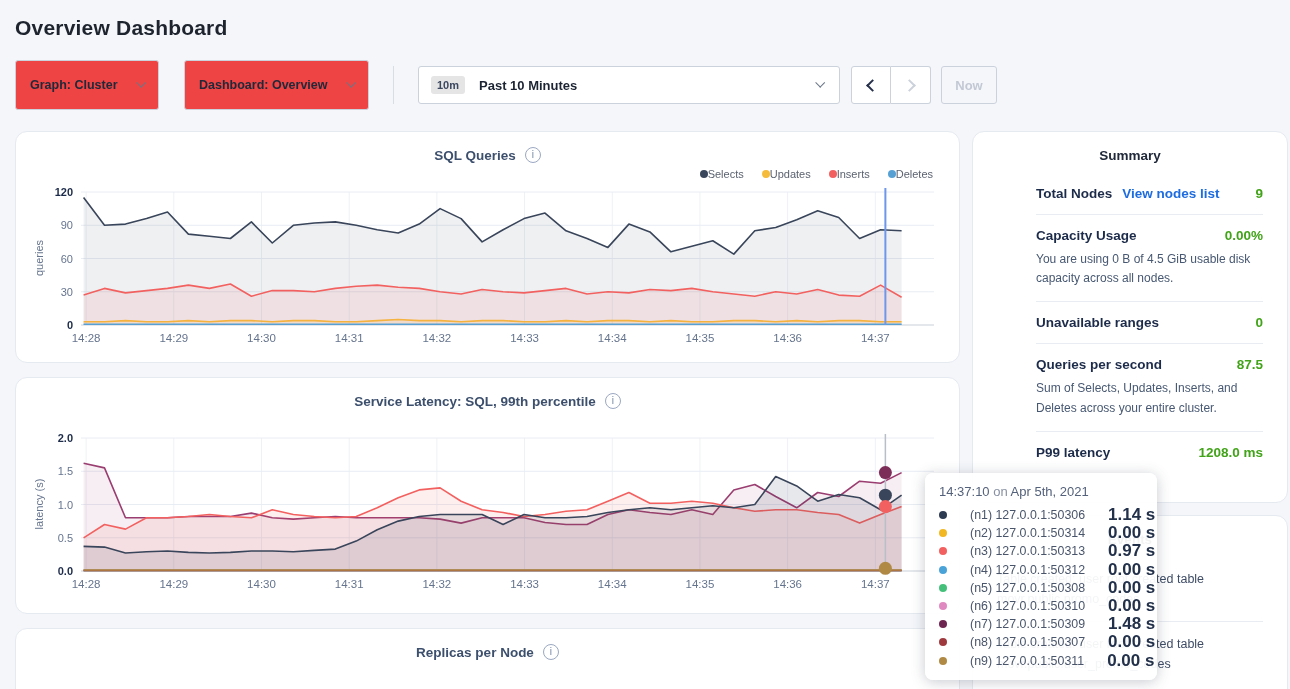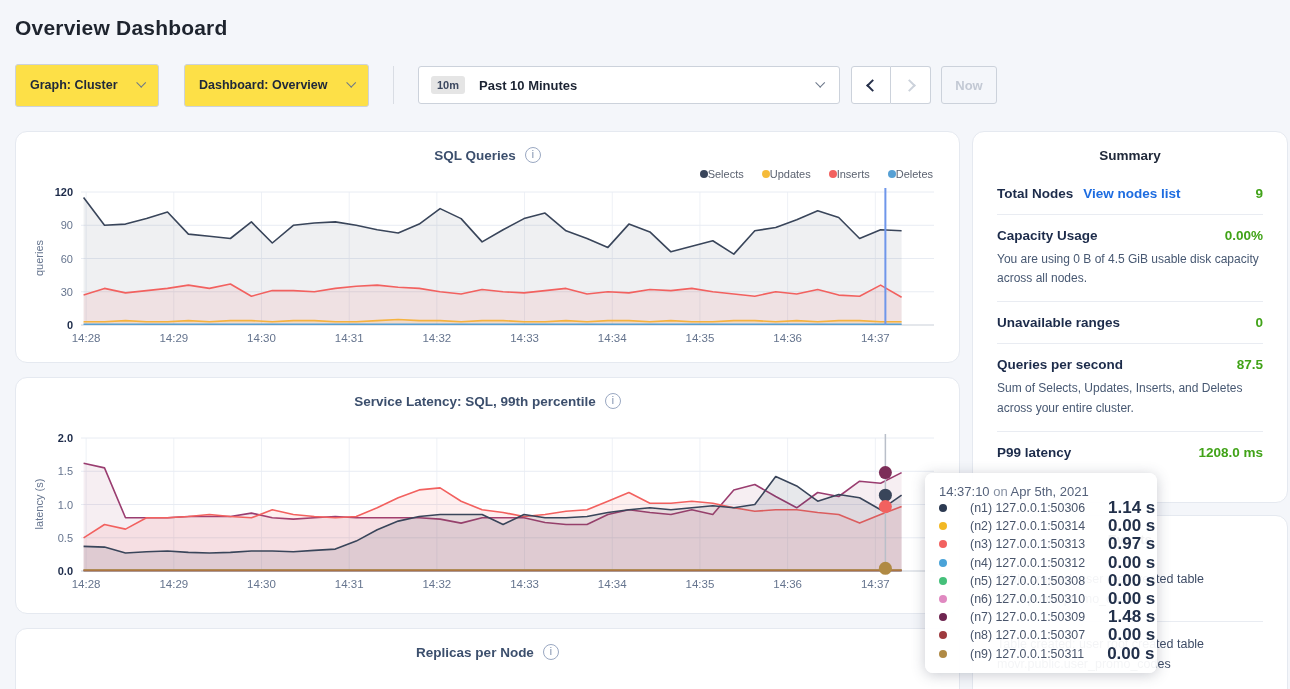--- a/index.html
+++ b/index.html
@@ -4,21 +4,21 @@
 <style>
   * { margin:0; padding:0; box-sizing:border-box; }
   html,body { width:1290px; height:689px; }
   body { font-family:"Liberation Sans", sans-serif; }
   .page { position:relative; width:1290px; height:689px; background:#f4f6fa; overflow:hidden; }
 
   h1.page-title { font-size:21px; font-weight:700; color:#1e242e; padding:16px 0 0 15px; letter-spacing:.2px; }
 
   
   .controls { display:flex; align-items:center; margin:26px 0 0 15px; height:38px; }
-  .ctl-btn { display:flex; align-items:center; background:#fde047; border:1px solid #ccd2db; border-radius:3px; height:43px; padding:0 14px; cursor:pointer; }
+  .ctl-btn { display:flex; align-items:center; background:#ef4444; border:1px solid #ccd2db; border-radius:3px; height:50px; padding:0 14px; cursor:pointer; }
   .ctl-btn .lbl { font-size:12.5px; font-weight:700; color:#20293a; }
   .chev-down { display:inline-block; width:7px; height:7px; border-right:1.6px solid #6b7689; border-bottom:1.6px solid #6b7689; transform:rotate(45deg) translateY(-1px); margin-left:11px; margin-top:-3px; }
   .graph-dd { width:144px; justify-content:space-between; }
   .dash-dd { width:185px; margin-left:25px; justify-content:space-between; }
   .v-divider { width:1px; height:38px; background:#d9dde4; margin-left:24px; }
   .time-picker { width:422px; margin-left:24px; display:flex; align-items:center; background:#fff; border:1px solid #ccd2db; border-radius:3px; height:38px; padding:0 16px 0 12px; cursor:pointer; }
   .time-badge { background:#e5e5e5; color:#3c4860; font-size:11px; font-weight:700; padding:3px 6px; border-radius:3px; }
   .time-label { font-size:13px; font-weight:700; color:#1c2433; margin-left:14px; }
   .time-picker .chev-down { margin-left:auto; }
   .pager { display:flex; margin-left:11px; }
@@ -44,37 +44,37 @@
   .legend { height:14px; margin:2px 26px 5px 0; display:flex; justify-content:flex-end; gap:18px; align-items:center; }
   .legend-item { display:flex; align-items:center; gap:0; font-size:11px; color:#5b6270; }
   .legend-dot { width:8px; height:8px; border-radius:50%; }
   .chart-body { position:relative; margin-left:1px; }
   .chart-body svg { display:block; font-family:inherit; }
   .ylab { position:absolute; left:-37px; top:65px; width:120px; height:14px; text-align:center; transform:rotate(-90deg); font-size:11px; color:#65748e; pointer-events:none; }
 
   
   .panel { padding:16px 24px 8px; }
   .panel-title { text-align:center; font-size:13.5px; font-weight:700; color:#20293a; margin-bottom:10px; }
-  .sum-row { padding:13px 0; border-bottom:1px solid #e9ecf2; }
+  .sum-row { padding:13px 0; border-bottom:1px solid #e9ecf2;margin-left:39px; }
   .sum-row:last-child { border-bottom:none; }
   .sum-head { display:flex; align-items:baseline; }
   .sum-label { font-size:13.5px; font-weight:700; color:#1c2b4a; }
   .sum-link { font-size:13.5px; font-weight:700; color:#1d6ce0; margin-left:10px; text-decoration:none; cursor:pointer; }
   .sum-value { margin-left:auto; font-size:13.5px; font-weight:700; color:#41a318; }
   .sum-desc { font-size:12px; color:#475872; line-height:1.6; margin-top:7px; }
   .summary-card { height:372px; overflow:hidden; }
 
   
   .events-card { margin-top:12px; height:240px; overflow:hidden; }
   .event-item { padding:12px 0; font-size:12.5px; color:#3e4c66; line-height:1.6; border-top:1px solid #e9ecf2; }
   .event-item:first-of-type { border-top:none; }
 
   
   .tooltip { position:absolute; left:925px; top:473px; width:232px; background:rgba(255,255,255,0.94); border-radius:8px; box-shadow:0 2px 14px rgba(60,70,90,0.28); padding:11px 14px 10px; z-index:10; }
-  .tt-head { font-size:13px; color:#54617a; }
+  .tt-head { font-size:13px; color:#54617a; margin-bottom:7px; }
   .tt-head .conn { color:#8791a3; }
   .tt-row { display:flex; align-items:center; height:18.2px; gap:23px; }
   .tt-dot { width:8px; height:8px; border-radius:50%; flex:none; }
   .tt-label { flex:1; font-size:12.4px; color:#49556b; white-space:nowrap; }
   .tt-value { font-size:17px; font-weight:700; color:#22304a; white-space:nowrap; }
 </style>
 </head>
 <body>
 
 <div class="page">

